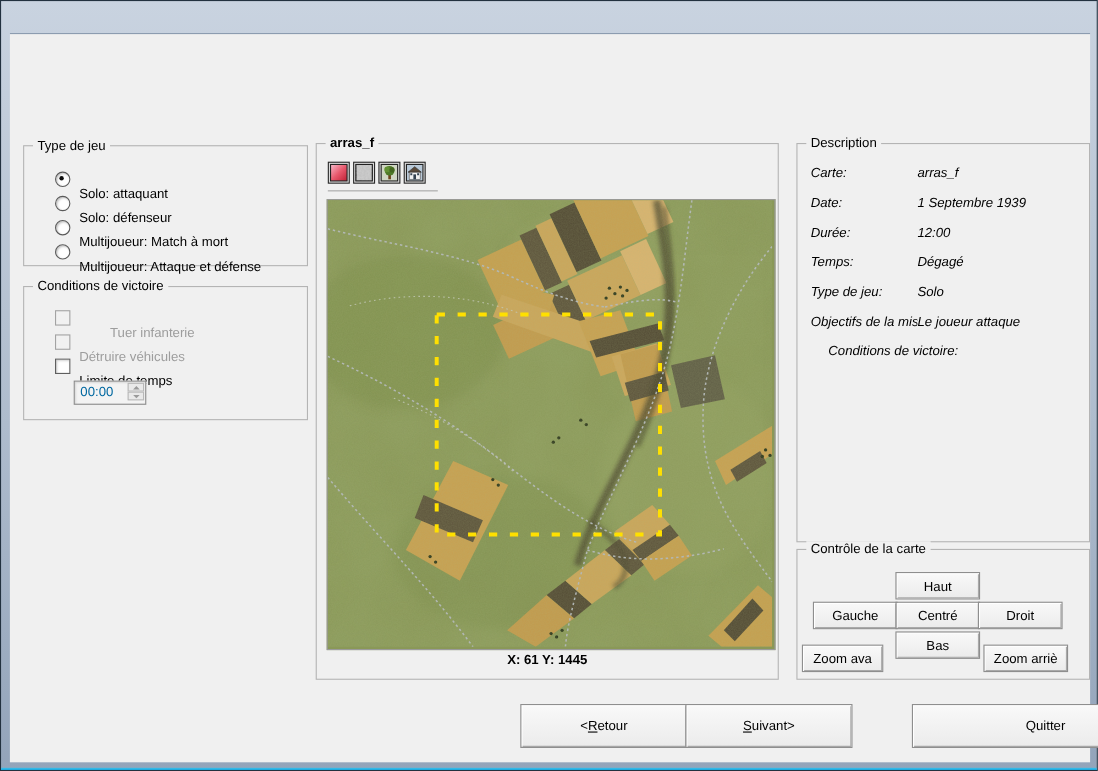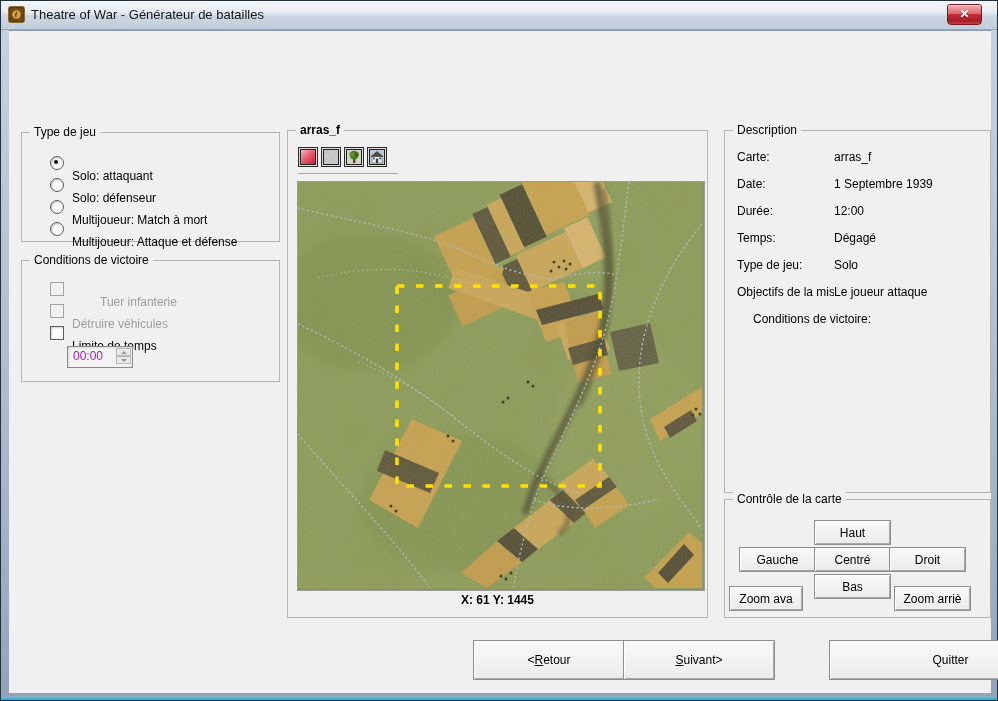--- a/index.html
+++ b/index.html
@@ -60,21 +60,21 @@
     box-shadow:inset 1px 1px 2px rgba(0,0,0,.2); flex:none;
   }
   .checkbox.disabled { border-color:#a3a3a3; background:#f1f1f1; box-shadow:none; }
   .opt-label { white-space:nowrap;margin-top:25px; }
   .opt-label.disabled { color:#9d9d9d; }
   
   .spin-field {
     position:absolute; left:45px; top:85px; width:64px; height:20px;
     border:1px solid #8a8a8a; background:#f3f3f3; box-shadow:inset 1px 1px 2px rgba(0,0,0,.12);
   }
-  .spin-value { position:absolute; left:5px; top:2px; color:#a21caf; }
+  .spin-value { position:absolute; left:5px; top:2px; color:#0369a1; }
   .spin-btns { position:absolute; right:1px; top:1px; width:15px; height:16px; }
   .spin-up,.spin-down {
     position:absolute; left:0; width:15px; height:8px; background:#e9e9e9;
     border:1px solid #b8b8b8; box-sizing:border-box;
   }
   .spin-up { top:0; } .spin-down { top:8px; }
   .tri-up,.tri-down { position:absolute; left:4px; width:0; height:0; border-left:3px solid transparent; border-right:3px solid transparent; }
   .tri-up { top:2px; border-bottom:3px solid #9a9a9a; }
   .tri-down { top:2px; border-top:3px solid #9a9a9a; }
   
@@ -91,44 +91,30 @@
   }
   .tool-btn svg { display:block; width:18px; height:18px; }
   .toolbar-rule { position:absolute; left:10px; top:42px; width:100px; height:1px; background:#a6a6a6; }
   .map-frame {
     position:absolute; left:9px; top:50px; width:406px; height:408px;
     border:1px solid #9a9a9a; background:#8a9858;
   }
   .map-frame svg { display:block; }
   .map-coords { position:absolute; left:0; right:0; top:462px; text-align:center; font-weight:bold; }
   
-  .desc-rows { position:absolute; left:12px; top:19px; right:18px; }
+  .desc-rows { position:absolute; left:12px; top:19px; right:18px;font-style:italic; }
   .desc-row { display:flex; height:27px; align-items:flex-start; }
   .desc-label { width:97px; flex:none; white-space:nowrap; overflow:hidden; }
   .desc-value { white-space:nowrap; }
 </style>
 </head>
 <body>
 
 <div class="window">
 
-  <div class="titlebar">
-    <span class="app-icon">
-      <svg viewBox="0 0 17 17">
-        <rect x="0.5" y="0.5" width="16" height="16" rx="2" fill="#5a3c14" stroke="#8d6a2f"></rect>
-        <rect x="2" y="2" width="13" height="13" rx="1.5" fill="#6b4a1c"></rect>
-        <circle cx="8.5" cy="8.5" r="4.2" fill="#d9a33c"></circle>
-        <path d="M8.5 5.2 C10 6.5 9 8 8.5 9 C8 10 8.8 11 8.5 11.8 C6.6 10.8 6.4 8.6 7.4 7.2 Z" fill="#7a4f12"></path>
-      </svg>
-    </span>
-    <span class="title-text">Theatre of War - Générateur de batailles</span>
-    <div class="close-btn">
-      <span>✕</span>
-    </div>
-  </div>
 
   <div class="content">
 
 
     <div class="groupbox" style="left:12px; top:101px; width:257px; height:108px;">
       <span class="legend">Type de jeu</span>
       <div class="opt-row" style="top:22px;">
         <span class="radio checked"></span>
         <span class="opt-label">Solo: attaquant</span>
       </div>

